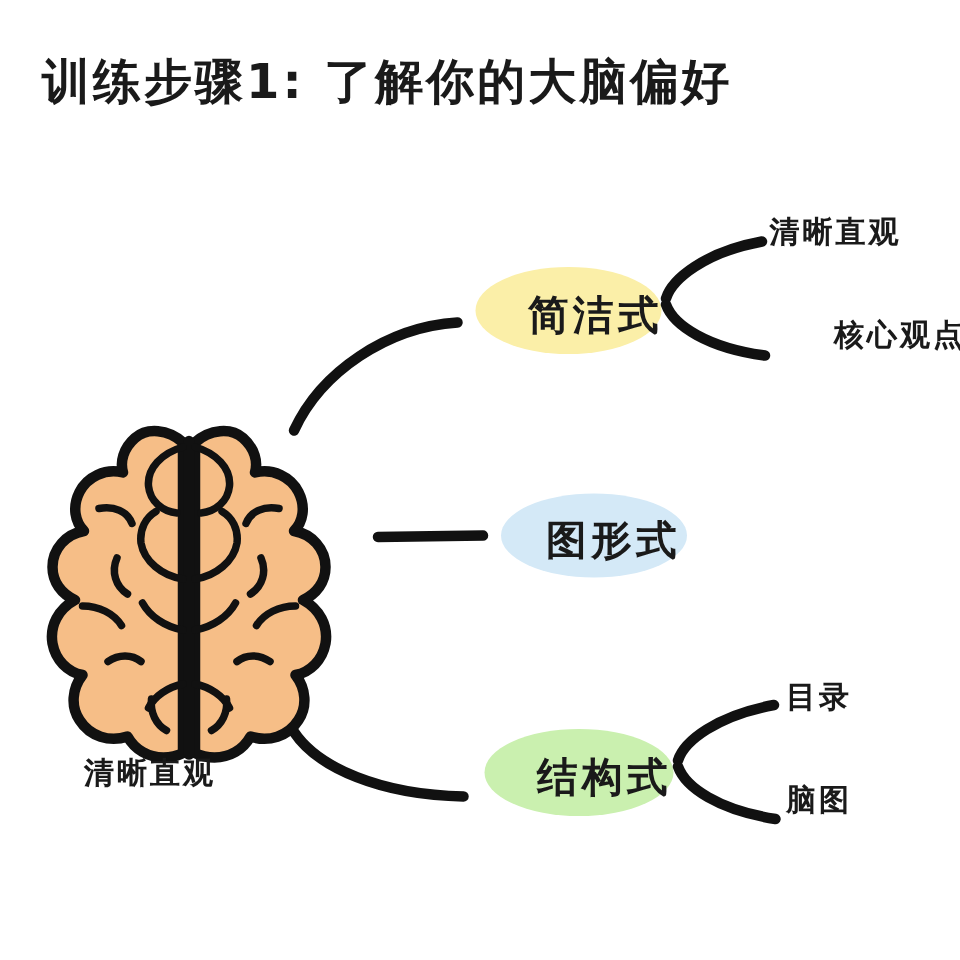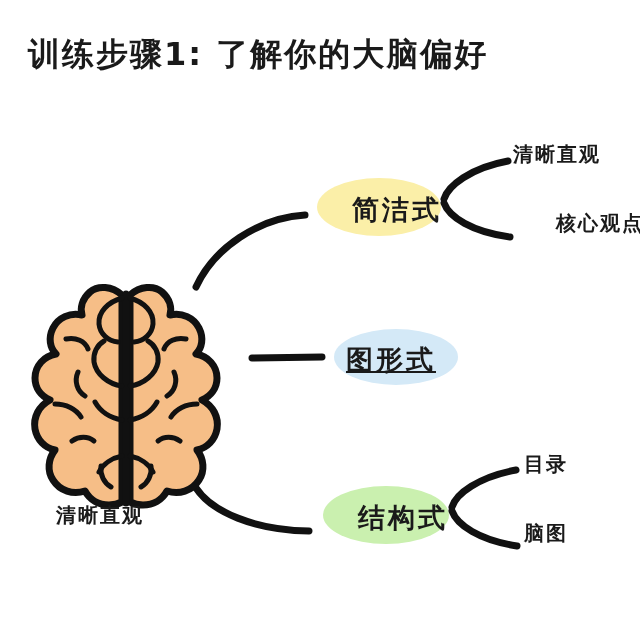--- a/index.html
+++ b/index.html
@@ -57,21 +57,21 @@
     left: 56px;
     top: 502px;
     font-size: 20px;
     font-weight: 700;
     color: #1a1a1a;
     letter-spacing: 2px;
     white-space: nowrap;
     font-family: "DejaVu Sans", "Liberation Sans", sans-serif;
   }
   .n1 { left: 318px; top: 192px; width: 124px; }
-  .n2 { left: 320px; top: 342px; width: 116px; text-decoration: underline; }
+  .n2 { left: 338px; top: 342px; width: 116px; }
   .n3 { left: 324px; top: 500px; width: 124px; }
   .l1 { left: 513px; top: 141px; }
   .l2 { left: 524px; top: 210px; margin-left: 32px; }
   .l3 { left: 524px; top: 451px; }
   .l4 { left: 524px; top: 520px; }
 </style>
 </head>
 <body>
 
 <svg id="canvas" viewBox="0 0 640 640" xmlns="http://www.w3.org/2000/svg">

